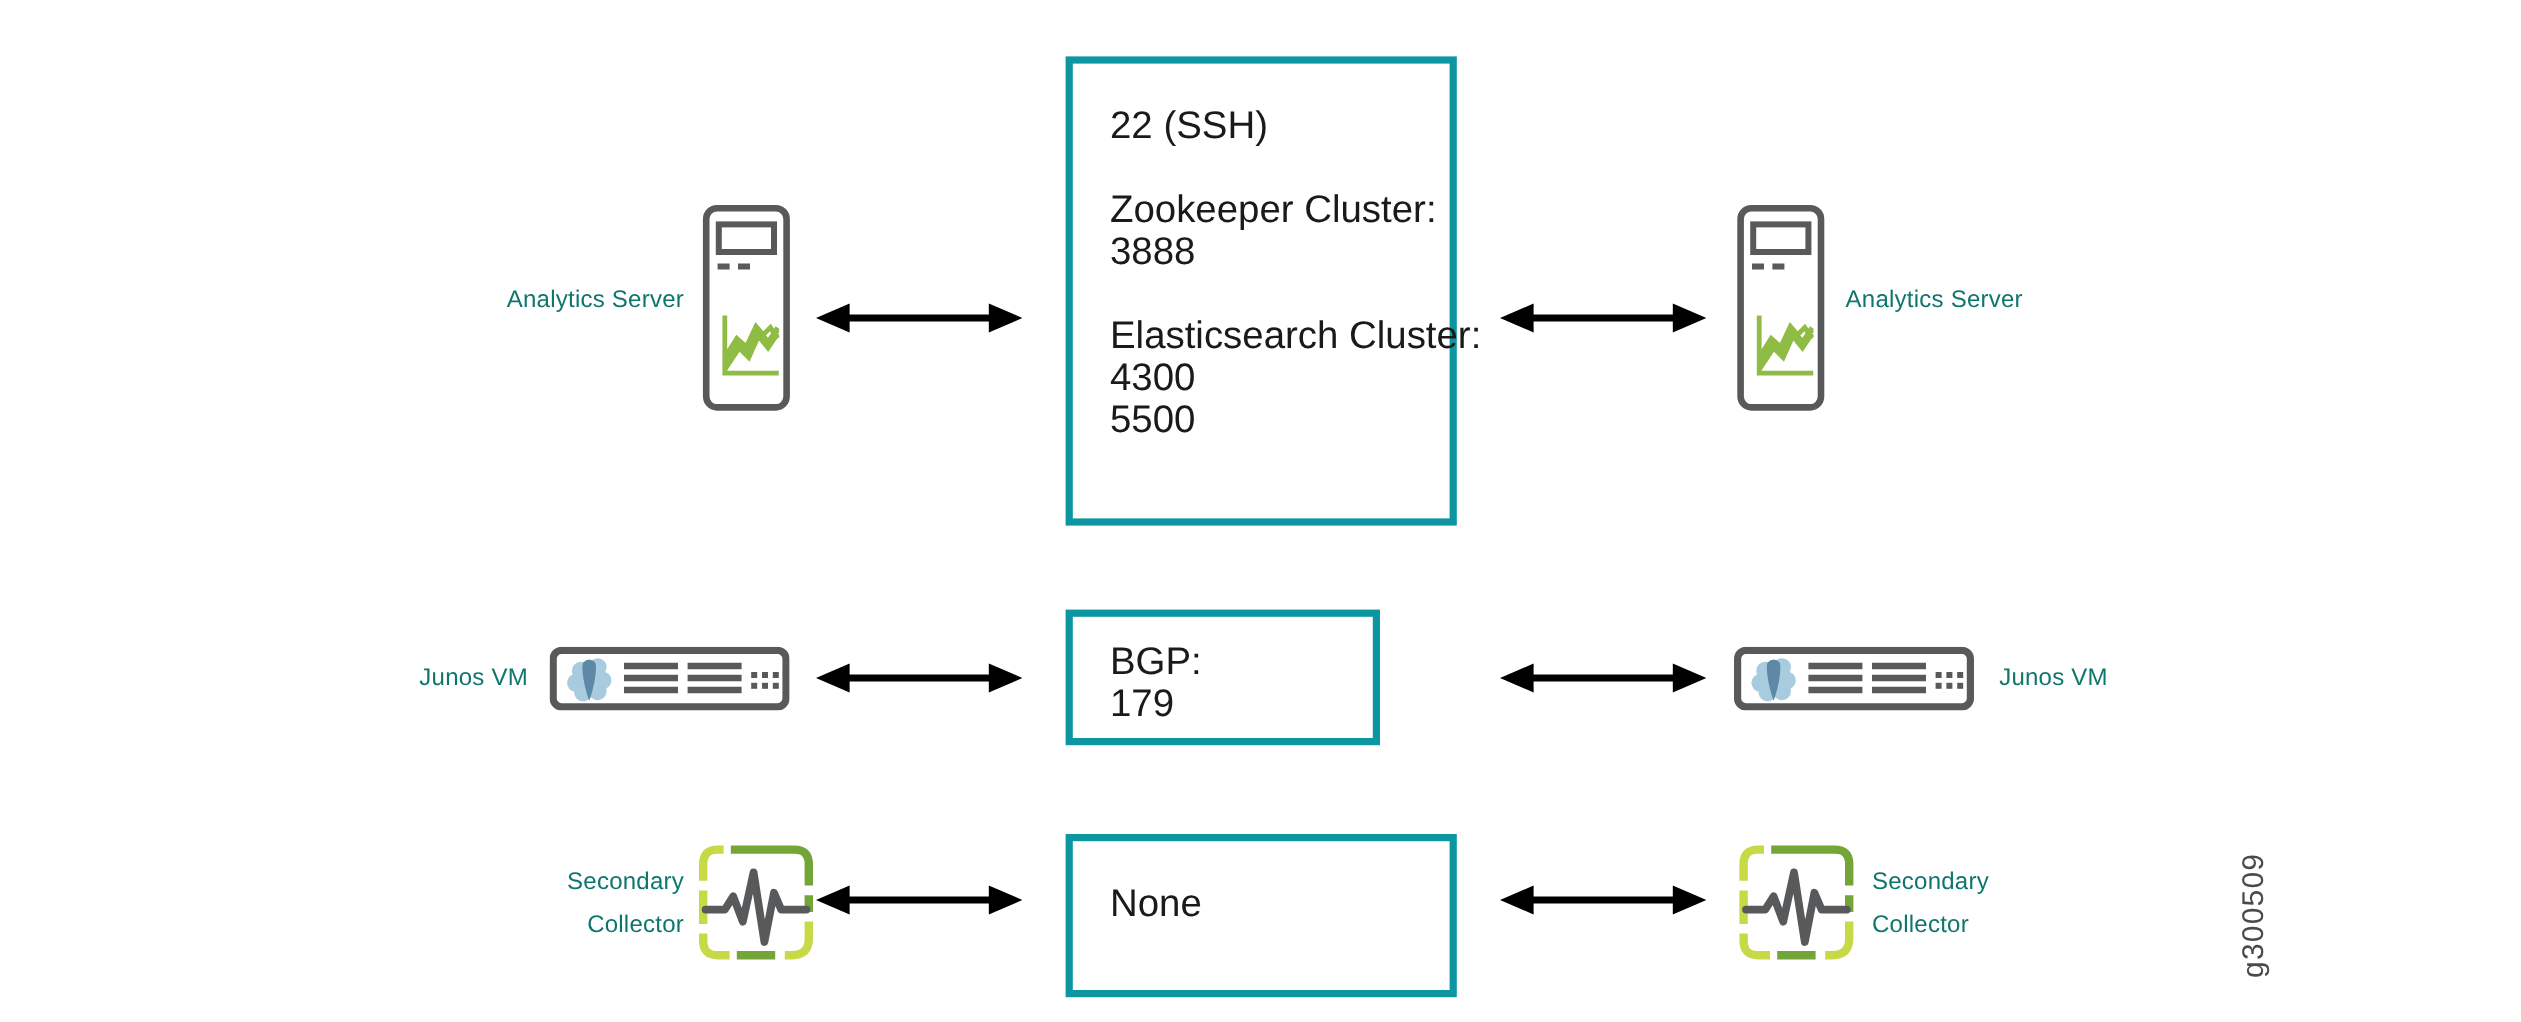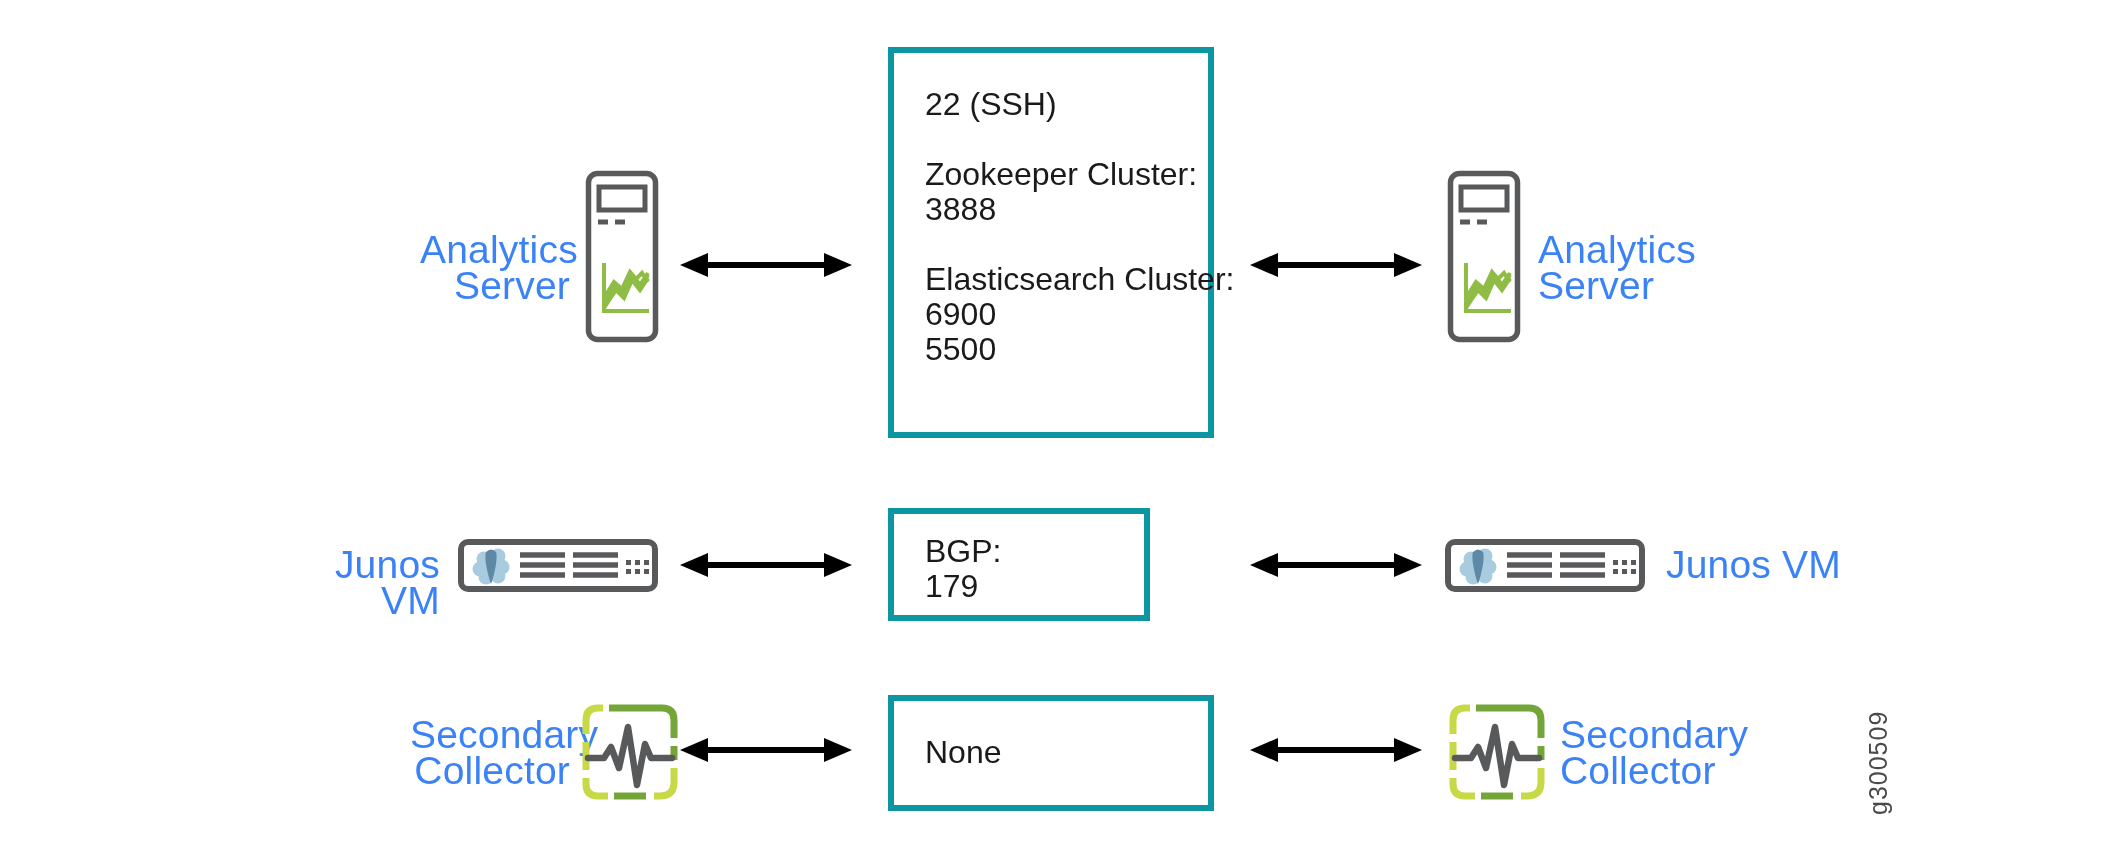--- a/index.html
+++ b/index.html
@@ -5,23 +5,23 @@
   html,body { margin:0; padding:0; background:#ffffff; }
   body { font-family:"Liberation Sans", sans-serif; color:#1a1a1a; }
   #canvas {
     position:relative;
     width:2101px; height:852px;
     background:#ffffff;
     overflow:hidden;
   }
   .label {
     position:absolute;
-    font-size:39px;
+    font-size:20px;
     line-height:36px;
-    color:#3b82f6;
+    color:#0f766e;
     letter-spacing:0.2px;
   }
   .r { text-align:right; }
   .ports-box {
     position:absolute;
     box-sizing:border-box;
     border:6px solid #0b96a1;
     background:#ffffff;
   }
   .box-content { padding-left:31px; }
@@ -79,21 +79,21 @@
   </span>
 
   <div class="ports-box" style="left:888px; top:47px; width:326px; height:391px;">
     <div class="box-content pad-top-1">
       <div class="box-line">22 (SSH)</div>
       <div class="box-line"></div>
       <div class="box-line">Zookeeper Cluster:</div>
       <div class="box-line">3888</div>
       <div class="box-line"></div>
       <div class="box-line">Elasticsearch Cluster:</div>
-      <div class="box-line">6900</div>
+      <div class="box-line">4300</div>
       <div class="box-line">5500</div>
     </div>
   </div>
 
   <span class="icon" style="left:1250px; top:249px;">
     <svg width="172" height="32" viewBox="0 0 172 32">
       <line x1="20" y1="16" x2="152" y2="16" stroke="#000000" stroke-width="6"></line>
       <path d="M0,16 L28,4 L28,28 Z" fill="#000000"></path>
       <path d="M172,16 L144,4 L144,28 Z" fill="#000000"></path>
     </svg>
@@ -224,21 +224,21 @@
   </span>
 
   <span class="icon" style="left:680px; top:734px;">
     <svg width="172" height="32" viewBox="0 0 172 32">
       <line x1="20" y1="16" x2="152" y2="16" stroke="#000000" stroke-width="6"></line>
       <path d="M0,16 L28,4 L28,28 Z" fill="#000000"></path>
       <path d="M172,16 L144,4 L144,28 Z" fill="#000000"></path>
     </svg>
   </span>
 
-  <div class="ports-box" style="left:888px; top:695px; width:326px; height:116px;">
+  <div class="ports-box" style="left:888px; top:695px; width:326px; height:136px;">
     <div class="box-content pad-top-3">
       <div class="box-line">None</div>
     </div>
   </div>
 
   <span class="icon" style="left:1250px; top:734px;">
     <svg width="172" height="32" viewBox="0 0 172 32">
       <line x1="20" y1="16" x2="152" y2="16" stroke="#000000" stroke-width="6"></line>
       <path d="M0,16 L28,4 L28,28 Z" fill="#000000"></path>
       <path d="M172,16 L144,4 L144,28 Z" fill="#000000"></path>

